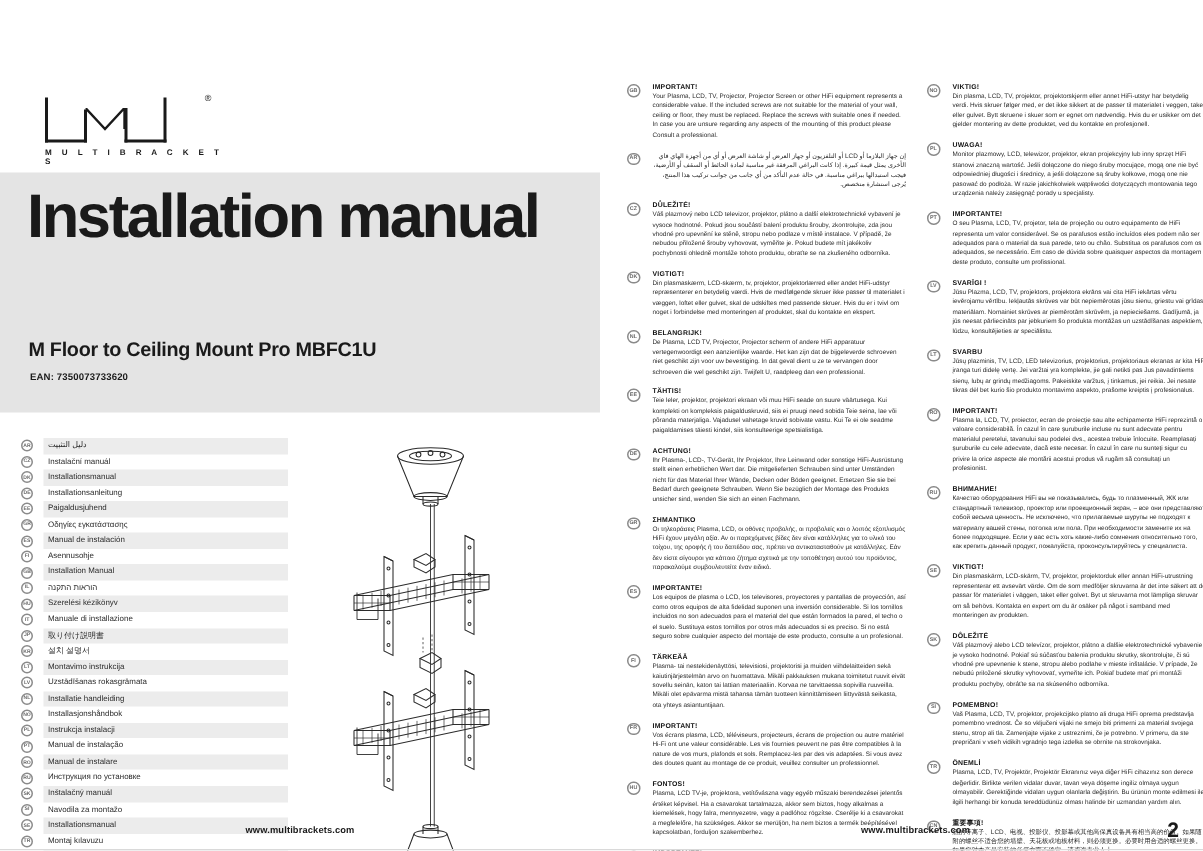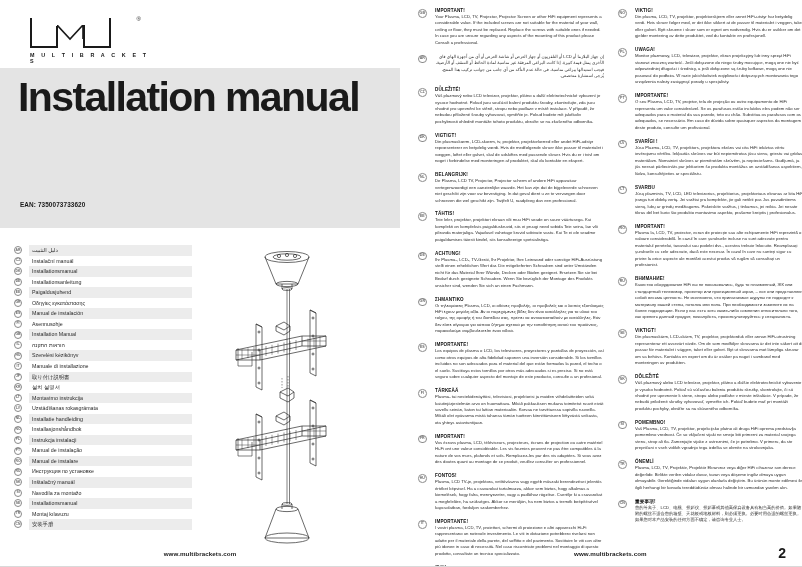--- a/index.html
+++ b/index.html
@@ -1,21 +1,21 @@
 <!DOCTYPE html>
 <html><head>
 <meta charset="utf-8">
 <style>
   html,body{margin:0;padding:0;background:#fff;}
   body{
     width:802px;height:567px;overflow:hidden;
     font-family:"Liberation Sans","DejaVu Sans",sans-serif;
     color:#1a1a1a;position:relative;
   }
-  .page{position:absolute;inset:0;background:#ffffff;}
+  .page{position:absolute;inset:0;background:#ffffff;margin-top:47px;}
 
   
   .left-col{position:absolute;left:0;top:0;width:410px;height:567px;}
 
   .logo-wrap{position:absolute;left:30px;top:18px;width:120px;height:50px;}
   .logo-mark{position:relative;width:104px;height:30px;}
   .logo-mark .bar{position:absolute;background:#1a1a1a;}
   .logo-reg{position:absolute;right:-7px;top:-2px;font-size:6px;color:#1a1a1a;}
   .logo-word{margin-top:4px;font-size:5.4px;letter-spacing:2.6px;color:#1a1a1a;font-weight:600;}
 
@@ -116,20 +116,21 @@
         <div class="bar" style="left:53px;top:7px;width:1.6px;height:23px;"></div>
         <div class="bar" style="left:53px;top:28.4px;width:28px;height:1.6px;"></div>
         <div class="bar" style="left:79.4px;top:0;width:1.6px;height:30px;"></div>
         <span class="logo-reg">®</span>
       </div>
       <div class="logo-word">M U L T I B R A C K E T S</div>
     </div>
 
     <div class="title-block">
       <div class="title-main">Installation manual</div>
+      <div class="title-sub">M Floor to Ceiling Mount Pro MBFC1U</div>
       <div class="title-ean">EAN: 7350073733620</div>
     </div>
 
     <div class="lang-list">
         <div class="lang-row alt">
           <span class="flag">AR</span>
           <span class="lbl">دليل التثبيت</span>
         </div>
         <div class="lang-row">
           <span class="flag">CZ</span>

